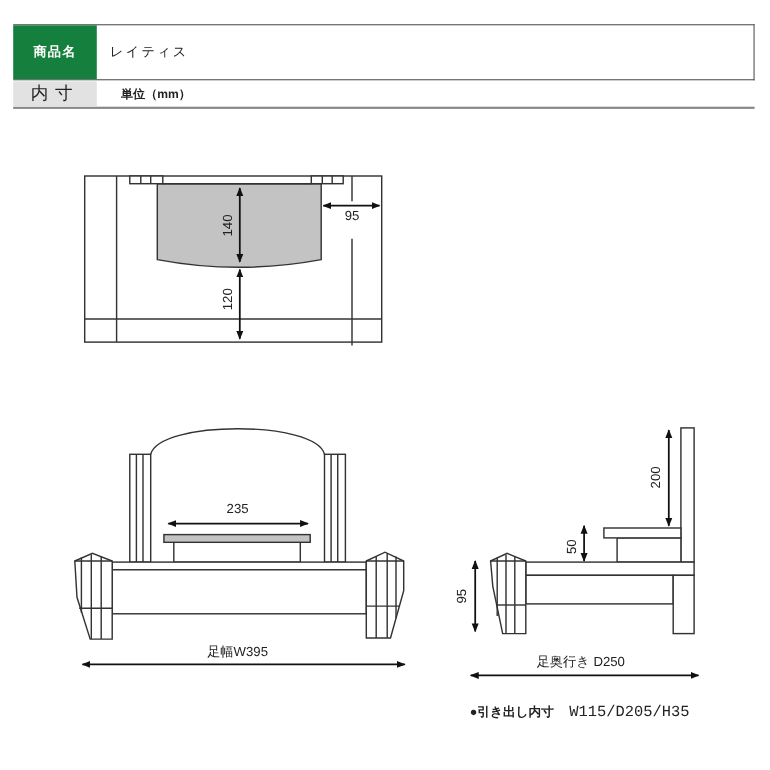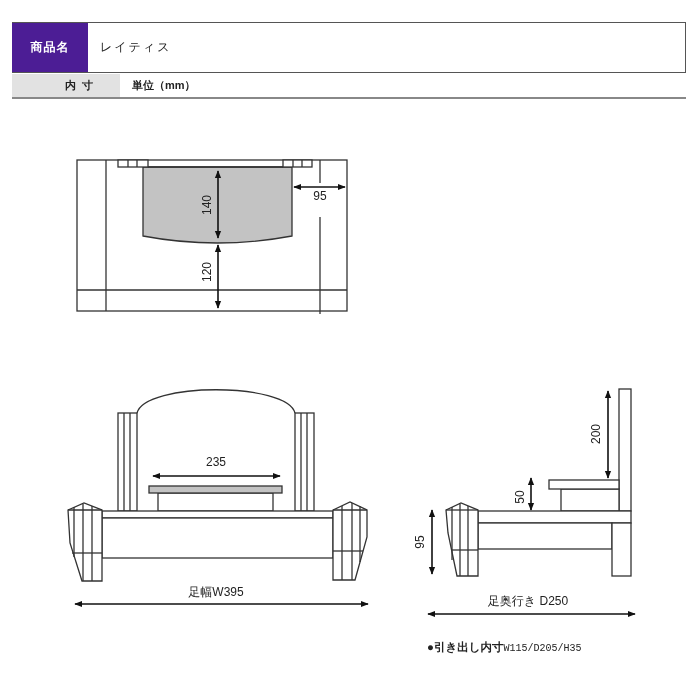--- a/index.html
+++ b/index.html
@@ -1,36 +1,36 @@
 <!DOCTYPE html>
 <html><head>
 <meta charset="utf-8">
 <style>
   html, body { margin:0; padding:0; background:#fff; }
   body { width:700px; height:700px; position:relative; overflow:hidden;
          font-family:"Liberation Sans", "DejaVu Sans", sans-serif; color:#222; }
   .hdr-row1 { position:absolute; left:12px; top:22px; width:674px; height:51px;
               border-top:1.5px solid #555; border-right:1.5px solid #555; border-bottom:1.5px solid #555;
               box-sizing:border-box; display:flex; }
-  .hdr-row1 .lbl { width:76px; height:100%; background:#4c1d95; color:#fff; font-size:12px; font-weight:bold;
+  .hdr-row1 .lbl { width:76px; height:100%; background:#15803d; color:#fff; font-size:12px; font-weight:bold;
                    display:flex; align-items:center; justify-content:center; letter-spacing:1px; }
   .hdr-row1 .val { flex:1; display:flex; align-items:center; padding-left:12px; font-size:12px; color:#222; letter-spacing:2px; }
   .hdr-row2 { position:absolute; left:12px; top:74px; width:674px; height:25px;
               border-bottom:2px solid #888; box-sizing:border-box; display:flex; }
-  .hdr-row2 .lbl { width:76px; height:100%; background:#e2e2e2; font-size:11px; font-weight:bold;
-                   display:flex; align-items:center; justify-content:center; letter-spacing:6px;padding-left:32px; }
-  .hdr-row2 .val { flex:1; display:flex; align-items:center; padding-left:12px; font-size:11px; font-weight:bold; }
+  .hdr-row2 .lbl { width:76px; height:100%; background:#e2e2e2; font-size:16px; font-weight:normal;
+                   display:flex; align-items:center; justify-content:center; letter-spacing:6px; }
+  .hdr-row2 .val { flex:1; display:flex; align-items:center; padding-left:22px; font-size:11px; font-weight:bold; }
   svg.draw { position:absolute; left:0; top:0; }
   svg.draw .ln { stroke:#333; stroke-width:1.3; fill:none; }
   svg.draw .fl { stroke:#333; stroke-width:1.3; fill:#fff; }
   svg.draw .gr { stroke:#333; stroke-width:1.3; fill:#c3c3c3; }
   svg.draw .arw { stroke:#111; stroke-width:1.6; fill:none; }
   svg.draw text { font-family:"Liberation Sans", "DejaVu Sans", sans-serif; font-size:12px; fill:#222; }
   .foot { position:absolute; left:427px; top:640px; font-size:11.5px; font-weight:bold; white-space:nowrap; }
-  .foot .v { font-family:"Liberation Mono", "DejaVu Sans Mono", monospace; font-weight:normal; font-size:10px; }
+  .foot .v { font-family:"Liberation Mono", "DejaVu Sans Mono", monospace; font-weight:normal; margin-left:14px; font-size:14px; }
 </style>
 </head>
 <body>
 
 <div class="hdr-row1">
   <div class="lbl">商品名</div>
   <div class="val">レイティス</div>
 </div>
 <div class="hdr-row2">
   <div class="lbl">内寸</div>

